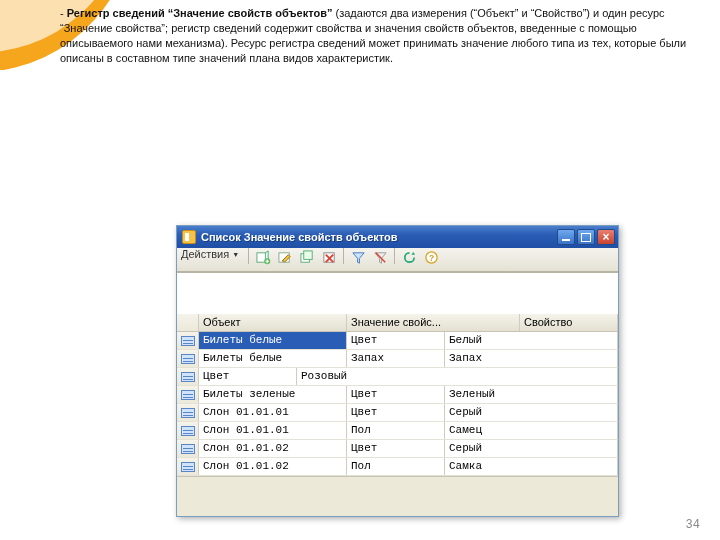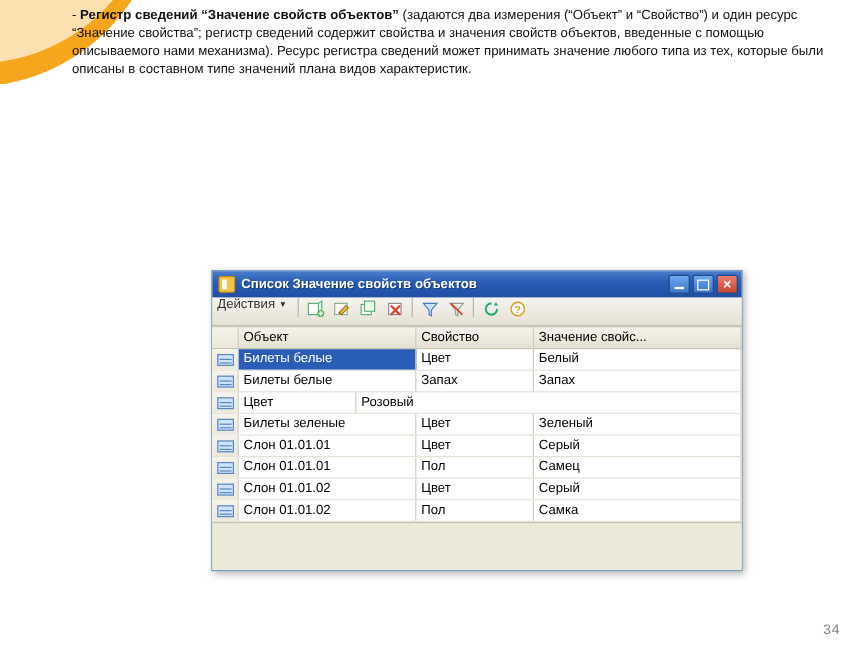--- a/index.html
+++ b/index.html
@@ -95,23 +95,23 @@
   .toolbar .actions { display:flex; align-items:center; margin-right:6px;}
   .toolbar .drop { font-size:7px; margin-left:3px; }
   .tbtn { width:20px; height:18px; margin:0 1px; display:flex; align-items:center; justify-content:center; }
   .svgico { width:15px; height:15px; }
   .sep { width:1px; height:16px; background:#b8b5a5; margin:0 3px;}
   .grid {
     background:#fff;
     border-top:1px solid #b8b5a5;
   }
   .ghead, .grow { display:flex; height:18px; }
-  .ghead { background:linear-gradient(#f5f3ea,#e4e1d2); border-bottom:1px solid #c7c4b5;}
+  .ghead { background:linear-gradient(#f5f3ea,#e4e1d2); border-bottom:1px solid #c7c4b5;margin-top:41px;}
   .gcell { border-right:1px solid #d0cdc0; padding:2px 4px; overflow:hidden; white-space:nowrap; }
-  .grow { border-bottom:1px solid #e4e2d7;}
+  .grow { border-bottom:1px solid #e4e2d7;font-family:Liberation Mono, monospace;}
   .c0 { width:22px; padding:0; display:flex; align-items:center; justify-content:center; background:linear-gradient(#f5f3ea,#ece9da);}
   .c1 { width:148px; }
   .c2 { width:98px; }
   .c3 { flex:1; }
   .row-icon { width:14px; height:10px; background:#cfe3ff; border:1px solid #5a86c2; position:relative;}
   .row-icon:before{content:"";position:absolute;top:3px;left:1px;right:1px;height:1px;background:#5a86c2;}
   .row-icon:after{content:"";position:absolute;top:6px;left:1px;right:1px;height:1px;background:#5a86c2;}
   .grow.sel .c1 { background:#2a5db5; color:#fff;}
   .footer-area { height:40px; background:#ece9d8; border-top:1px solid #c7c4b5;}
 </style>
@@ -188,22 +188,22 @@
         <svg class="svgico" viewBox="0 0 16 16">
           <circle cx="8" cy="8" r="6" fill="#fff" stroke="#d4a01a" stroke-width="1.3"></circle>
           <text x="8" y="11.5" text-anchor="middle" font-size="9" font-weight="bold" fill="#d4a01a">?</text>
         </svg>
       </span>
   </div>
   <div class="grid">
     <div class="ghead">
       <div class="gcell c0"></div>
       <div class="gcell c1">Объект</div>
+      <div class="gcell c3">Значение свойс...</div>
       <div class="gcell c2">Свойство</div>
-      <div class="gcell c3">Значение свойс...</div>
     </div>
     <div id="grid-body">
         <div class="grow sel">
           <div class="gcell c0">
             <span class="row-icon"></span>
           </div>
           <div class="gcell c1">Билеты белые</div>
           <div class="gcell c2">Цвет</div>
           <div class="gcell c3">Белый</div>
         </div>

